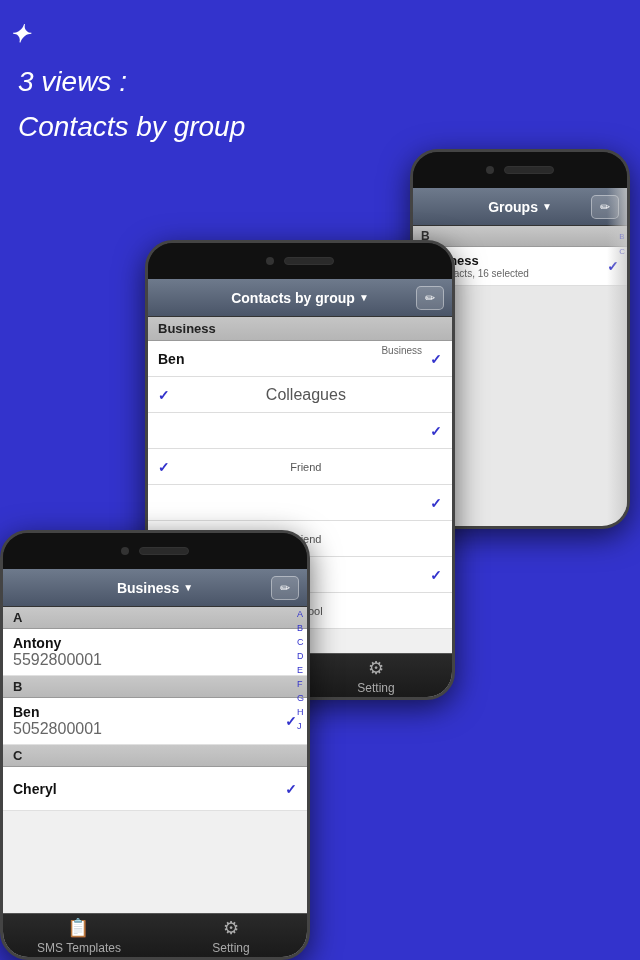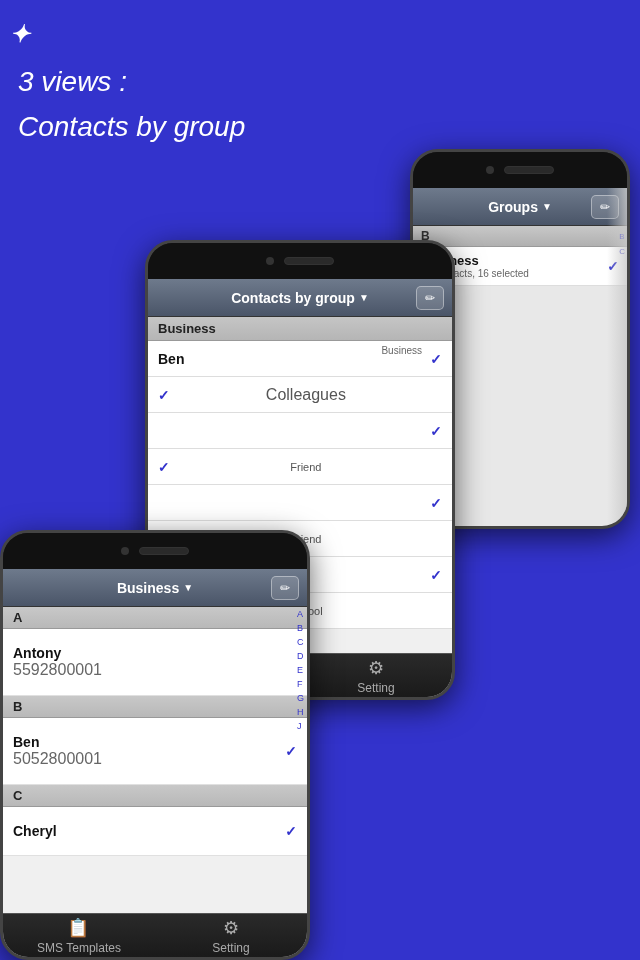--- a/index.html
+++ b/index.html
@@ -275,21 +275,21 @@
       background: linear-gradient(to bottom, #c8c8c8, #b8b8b8);
       padding: 3px 10px;
       font-size: 13px;
       font-weight: bold;
       color: #222;
       border-bottom: 1px solid #999;
     }
     .contacts-row {
       background: white;
       border-bottom: 1px solid #e0e0e0;
-      padding: 16px 10px;
+      padding: 6px 10px;
       display: flex;
       align-items: center;
       justify-content: space-between;
       min-height: 44px;
     }
     .contacts-row .c-name {
       font-size: 14px;
       font-weight: bold;
       color: #111;
     }

